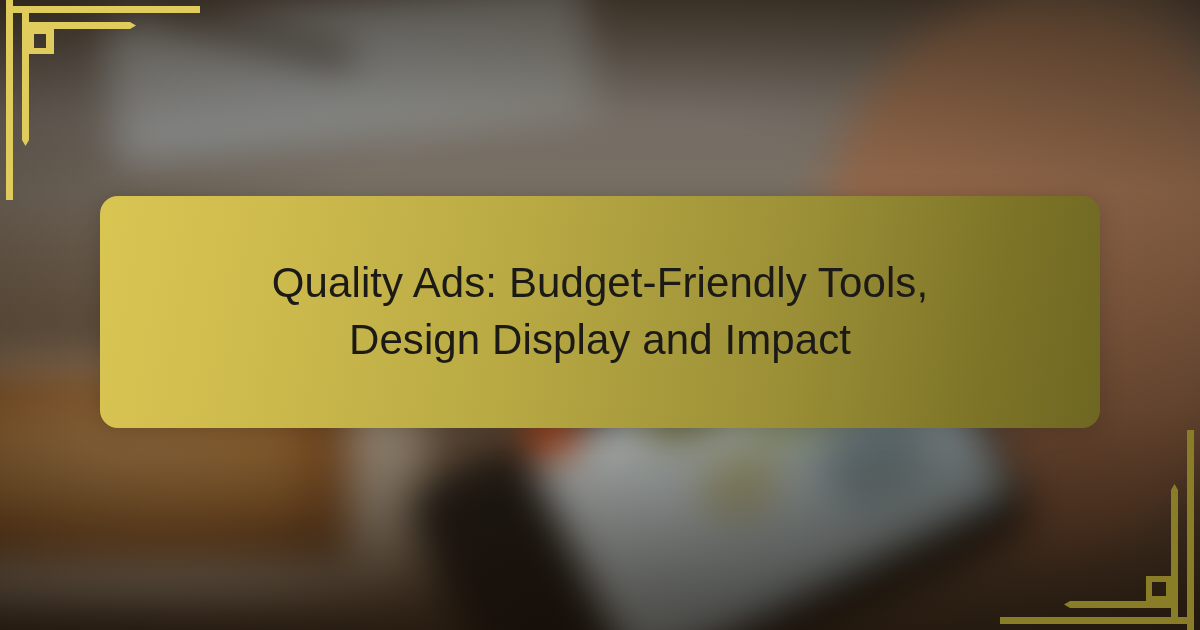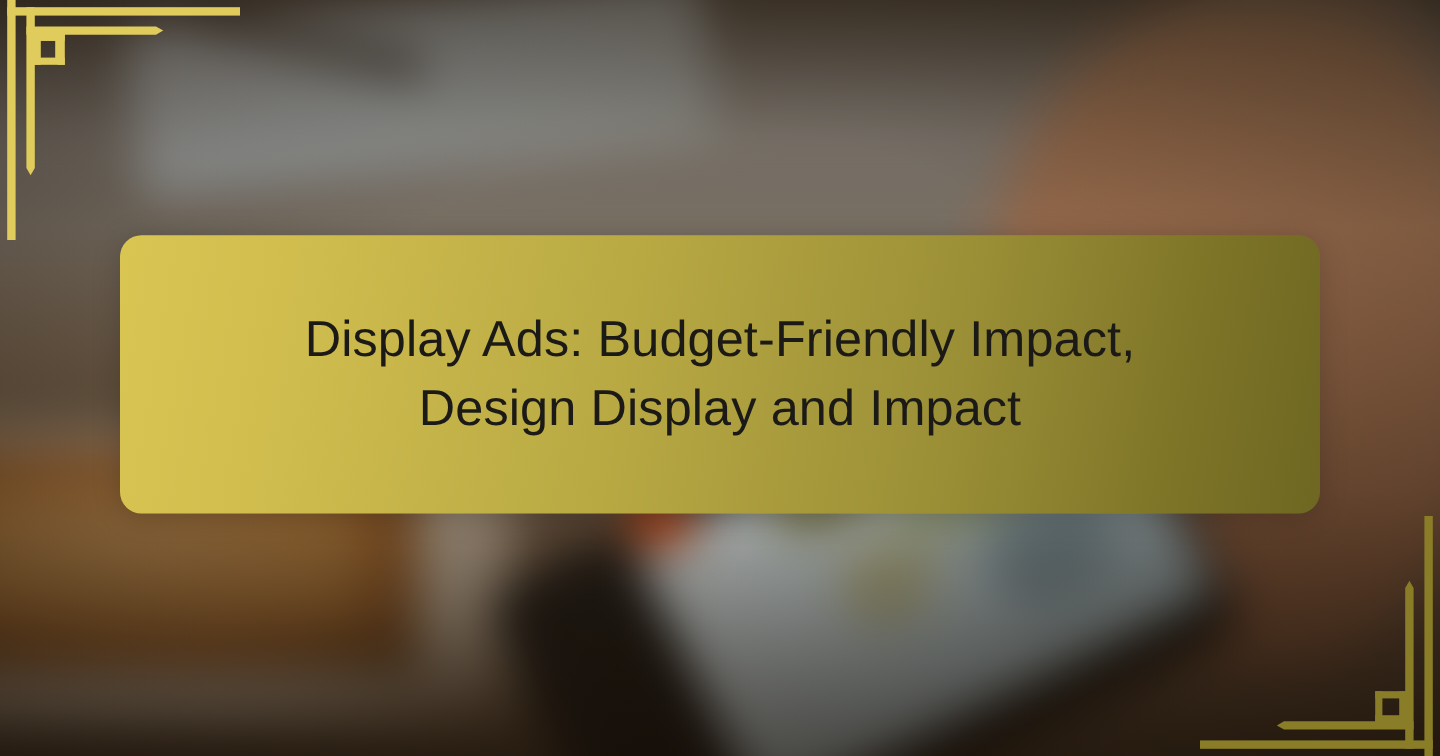--- a/index.html
+++ b/index.html
@@ -201,18 +201,18 @@
       <path d="M22,22 L130,22 L136,25.5 L130,29 L22,29 Z"></path>
       <rect x="28" y="28" width="26" height="6"></rect>
       <rect x="48" y="28" width="6" height="26"></rect>
       <rect x="28" y="48" width="26" height="6"></rect>
       <rect x="28" y="28" width="6" height="26"></rect>
     </g>
   </svg>
 
   <div class="title-card">
     <div class="title-text">
-      <span>Display Ads: Budget-Friendly Impact,</span>
+      <span>Quality Ads: Budget-Friendly Tools,</span>
       <span>Design Display and Impact</span>
     </div>
   </div>
 
 </div>
 
 </body></html>

